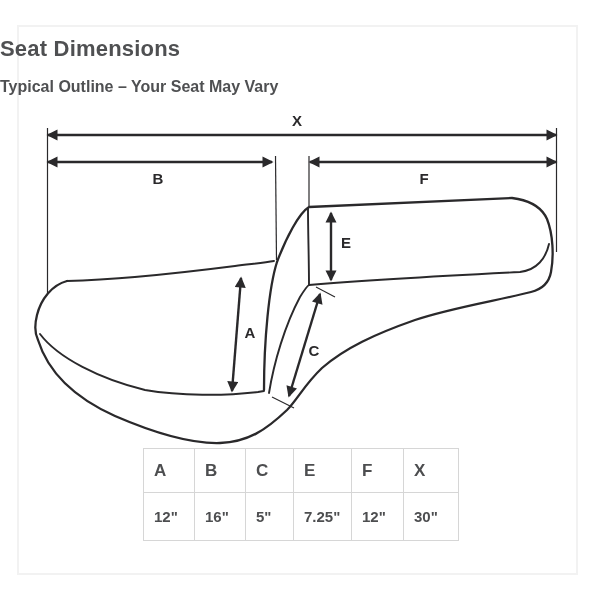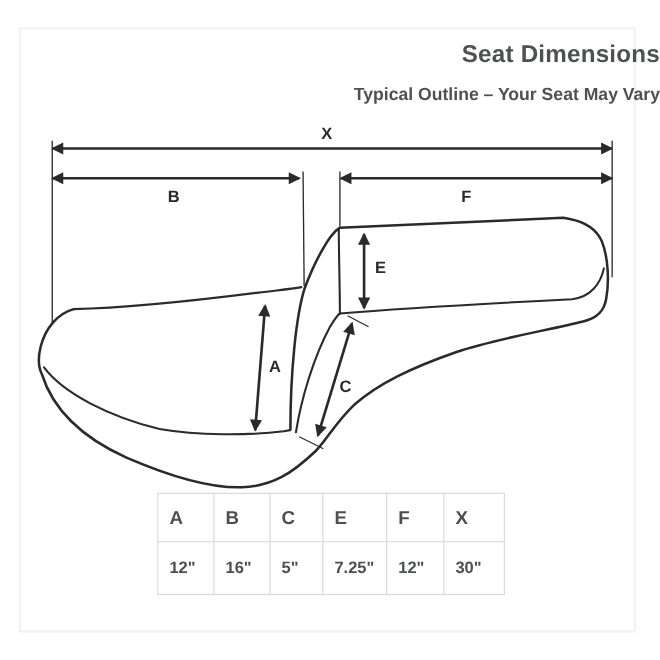--- a/index.html
+++ b/index.html
@@ -5,25 +5,25 @@
   html,body{margin:0;padding:0}
   body{
     width:600px;height:600px;position:relative;overflow:hidden;
     background:#ffffff;font-family:"Liberation Sans",sans-serif;
   }
   .frame{
     position:absolute;left:17px;top:25px;width:557px;height:546px;
     border:2px solid #f2f2f2;background:#ffffff;
   }
   .title{
-    position:absolute;top:36px;left:0;width:600px;text-align:right;
+    position:absolute;top:36px;left:0;width:600px;text-align:left;
     font-size:22px;font-weight:bold;color:#4f5052;letter-spacing:.2px;
   }
   .subtitle{
-    position:absolute;top:78px;left:0;width:600px;text-align:right;
+    position:absolute;top:78px;left:0;width:600px;text-align:left;
     font-size:16px;font-weight:bold;color:#4f5052;
   }
   svg.diagram{position:absolute;left:0;top:0;width:600px;height:600px}
   .outline{fill:none;stroke:#2a292b;stroke-width:2.3;stroke-linecap:round;stroke-linejoin:round}
   .thin{fill:none;stroke:#2a292b;stroke-width:1.9;stroke-linecap:round;stroke-linejoin:round}
   .dim{stroke:#2a292b;stroke-width:2.4;marker-start:url(#ah);marker-end:url(#ah)}
   .ext{stroke:#2a292b;stroke-width:1.2}
   .tick{stroke:#2a292b;stroke-width:1.1}
   .lbl{font-family:"Liberation Sans",sans-serif;font-weight:bold;font-size:15px;fill:#2a292b;text-anchor:middle}
   .dim-table{

